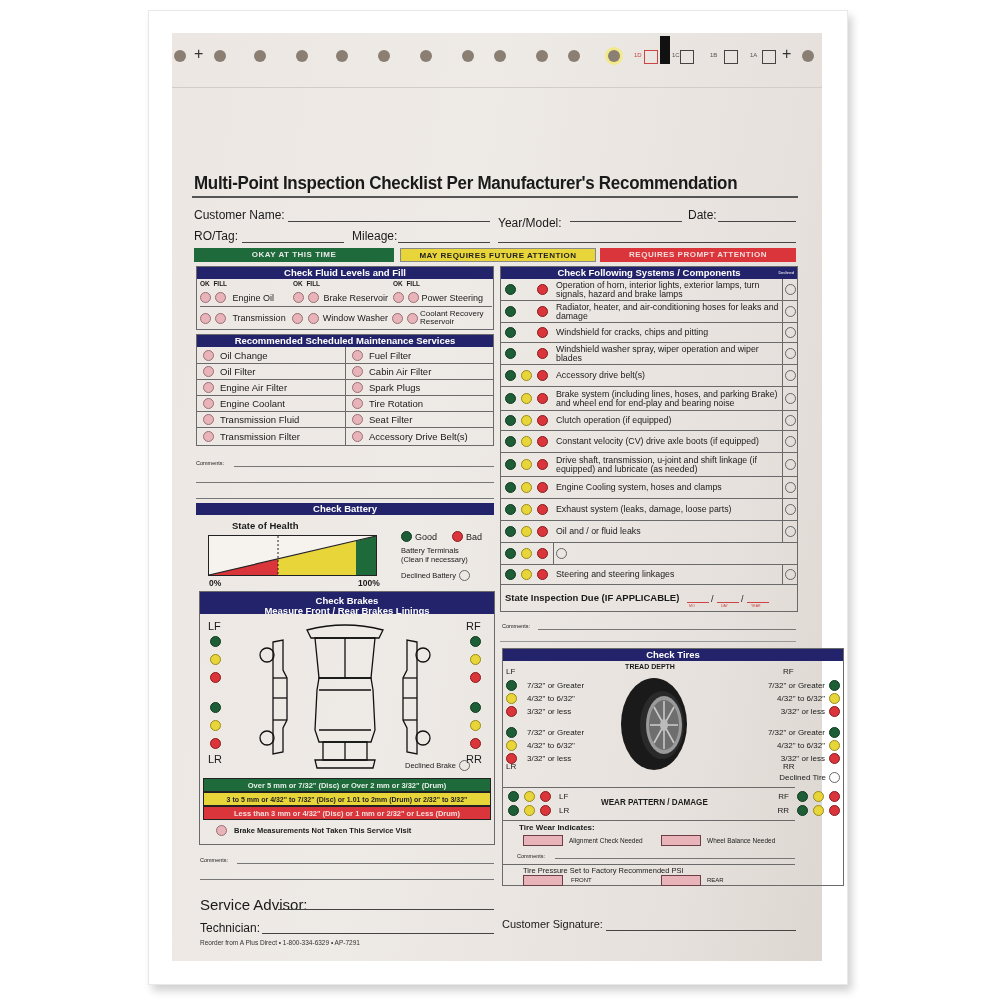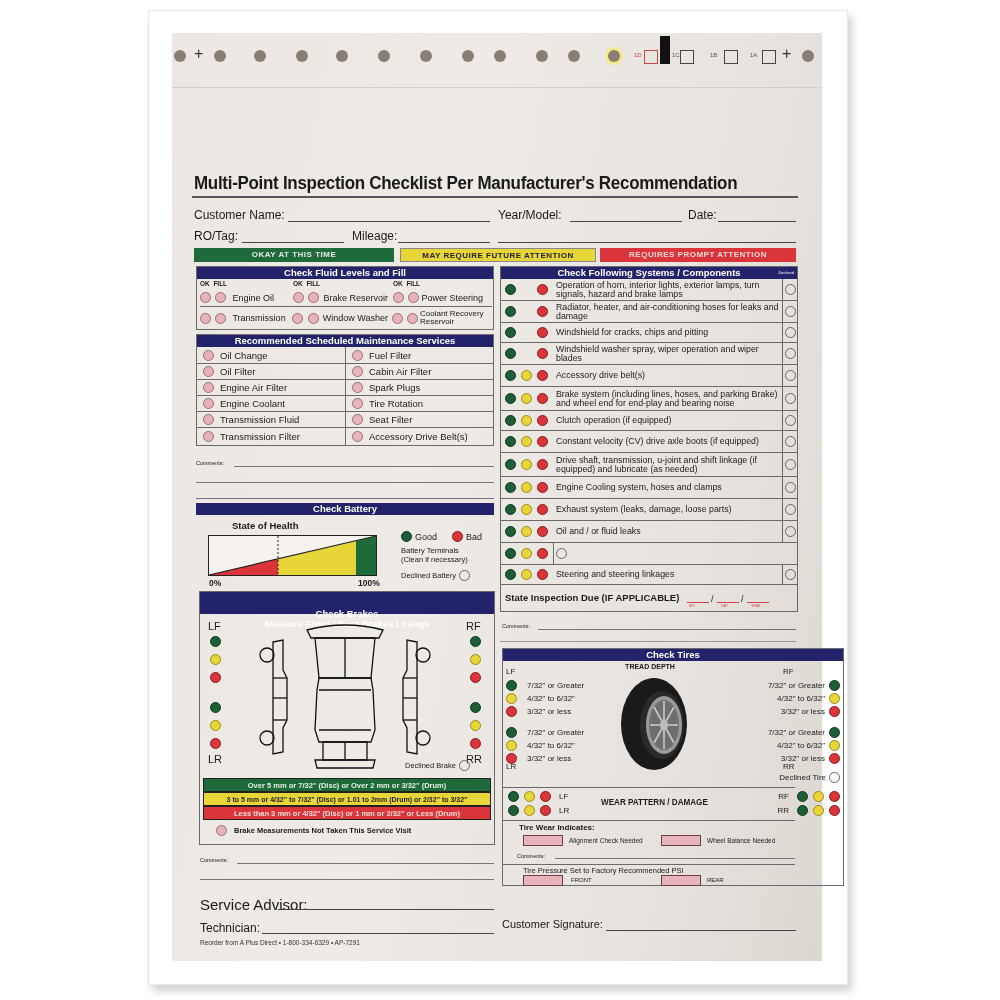--- a/index.html
+++ b/index.html
@@ -71,32 +71,32 @@
     <div class="tab-box" style="left:590px"></div>
     <div class="plus" style="left:610px">+</div>
     <div class="hole" style="left:630px"></div>
   </div>
 
   <div class="abs title">Multi-Point Inspection Checklist Per Manufacturer's Recommendation</div>
   <div class="abs title-rule"></div>
 
   <span class="abs lbl" style="left:22px;top:175px">Customer Name:</span>
   <div class="abs line" style="left:116px;top:188px;width:202px"></div>
-  <span class="abs lbl" style="left:326px;top:175px">Year/Model:</span>
+  <span class="abs lbl" style="left:326px;top:183px">Year/Model:</span>
   <div class="abs line" style="left:398px;top:188px;width:112px"></div>
   <span class="abs lbl" style="left:516px;top:175px">Date:</span>
   <div class="abs line" style="left:546px;top:188px;width:78px"></div>
   <span class="abs lbl" style="left:22px;top:196px">RO/Tag:</span>
   <div class="abs line" style="left:70px;top:209px;width:102px"></div>
   <span class="abs lbl" style="left:180px;top:196px">Mileage:</span>
   <div class="abs line" style="left:226px;top:209px;width:92px"></div>
   <div class="abs line" style="left:326px;top:209px;width:298px"></div>
 
   <div class="abs legend" style="left:22px;width:200px;background:#1e6a3a;color:#e8e8e8">OKAY AT THIS TIME</div>
-  <div class="abs legend" style="left:228px;width:196px;background:#e8d53a;color:#222;border:1px solid #888">MAY REQUIRE FUTURE ATTENTION</div>
+  <div class="abs legend" style="left:228px;width:196px;background:#e8d53a;color:#222;border:1px solid #888">MAY REQUIRES FUTURE ATTENTION</div>
   <div class="abs legend" style="left:428px;width:196px;background:#d9353a;color:#f4dada">REQUIRES PROMPT ATTENTION</div>
 
   <div class="abs box" style="left:24px;top:301px;width:298px;height:112px">
     <div class="sec-head">Recommended Scheduled Maintenance Services</div>
     <div class="abs" style="left:148px;top:12px;width:1px;height:98px;background:#6a6a6a"></div>
     <div class="maint-cell" style="left:0;top:13px;width:148px">
         <span class="dot pink"></span>
         <span>Oil Change</span>
       </div>
     <div class="maint-cell" style="left:0;top:29px;width:148px">
@@ -192,21 +192,21 @@
         <div>Battery Terminals</div>
         <div>(Clean if necessary)</div>
       </div>
     <div class="abs row" style="left:205px;top:67px">
         <span class="t8" style="font-size:7.5px">Declined Battery</span>
         <span class="dot empty" style="margin-left:3px"></span>
       </div>
   </div>
 
   <div class="abs box" style="left:27px;top:558px;width:296px;height:254px">
-    <div class="sec-head" style="height:22px;line-height:10px;padding-top:17px">
+    <div class="sec-head" style="height:22px;line-height:10px;padding-top:4px">
         <div>Check Brakes</div>
         <div>Measure Front / Rear Brakes Linings</div>
       </div>
     <span class="abs" style="left:8px;top:28px;font-size:11px">LF</span>
     <span class="abs" style="left:266px;top:28px;font-size:11px">RF</span>
     <span class="abs" style="left:8px;top:161px;font-size:11px">LR</span>
     <span class="abs" style="left:266px;top:161px;font-size:11px">RR</span>
     <span class="abs dot green" style="left:10px;top:44px"></span>
     <span class="abs dot yellow" style="left:10px;top:62px"></span>
     <span class="abs dot red" style="left:10px;top:80px"></span>

